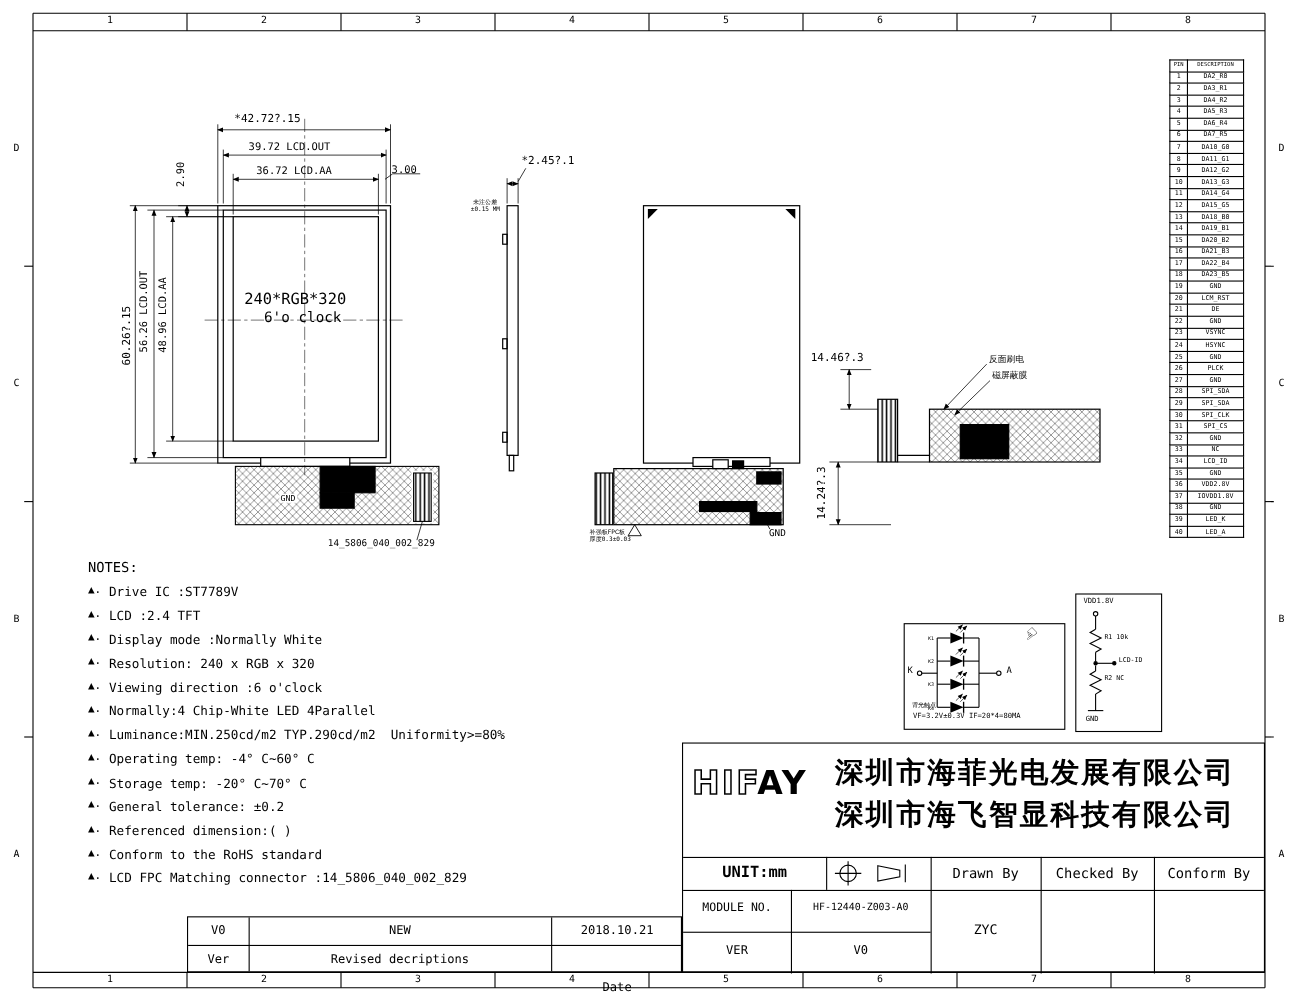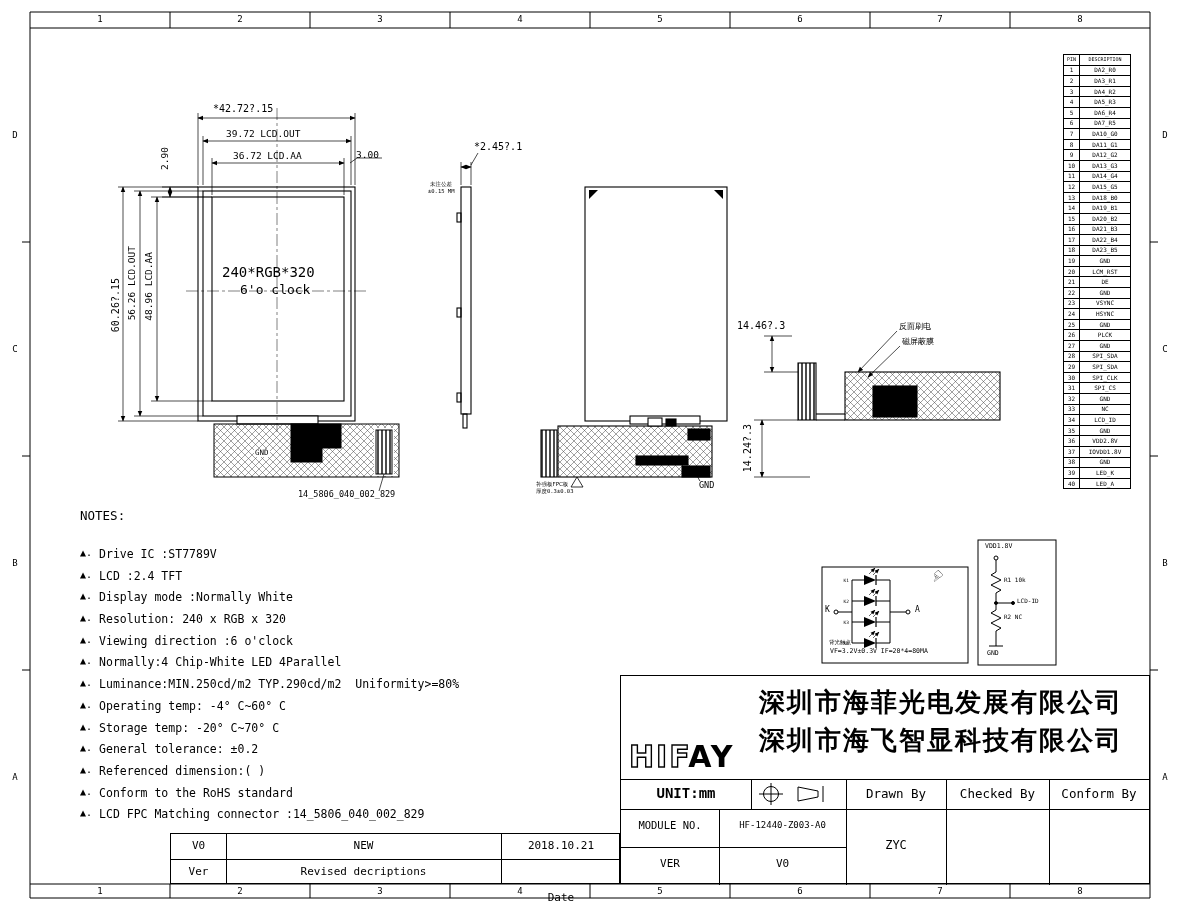--- a/index.html
+++ b/index.html
@@ -13,21 +13,21 @@
   .zone-row .zc{flex:1;text-align:center;line-height:14px;}
   .zone-col{position:absolute;display:flex;flex-direction:column;font-size:9px;}
   .zone-col .zc{flex:1;display:flex;align-items:center;justify-content:center;}
   table.pin-table{position:absolute;left:1063px;top:54px;width:68px;border-collapse:collapse;
       font-size:6px;font-family:"DejaVu Sans Mono",monospace;}
   table.pin-table th,table.pin-table td{border:0.6px solid #000;padding:0 1px;height:10.6px;
       text-align:center;line-height:1;font-weight:normal;box-sizing:border-box;}
   table.pin-table th{font-size:5px;}
   table.pin-table td.pn{width:16px;}
   .notes{position:absolute;left:80px;top:508px;width:470px;}
-  .notes-title{font-size:12.5px;margin-bottom:24px;}
+  .notes-title{font-size:12.5px;margin-bottom:8px;}
   .note-item{height:21.7px;font-size:11.5px;white-space:pre;display:flex;align-items:flex-start;}
   .note-bullet{margin-right:7px;font-size:10px;}
   .note-text{white-space:pre;}
   .hl,.vl{position:absolute;background:#000;}
   .hl{height:1.2px;}
   .vl{width:1.2px;}
   .tb-cell{position:absolute;text-align:center;}
   .logo-o{color:#fff;-webkit-text-stroke:1.4px #000;}
   .logo-s{color:#000;}
   .logo{position:absolute;font-family:"DejaVu Sans",sans-serif;font-weight:900;font-size:30px;letter-spacing:2px;}
@@ -494,21 +494,21 @@
 <div style="position:absolute;left:620px;top:675px;width:530px;height:209px;border:1.5px solid #000;box-sizing:border-box;">
   <div class="hl" style="left:0;top:103px;width:100%;"></div>
   <div class="hl" style="left:0;top:133px;width:100%;"></div>
   <div class="hl" style="left:0;top:171px;width:225px;"></div>
   <div class="vl" style="left:130px;top:103px;height:30px;"></div>
   <div class="vl" style="left:98px;top:133px;height:76px;"></div>
   <div class="vl" style="left:225px;top:103px;height:106px;"></div>
   <div class="vl" style="left:325px;top:103px;height:106px;"></div>
   <div class="vl" style="left:428px;top:103px;height:106px;"></div>
 
-  <div class="logo" style="left:8px;top:19px;margin-top:44px;"><span class="logo-o">HIF</span><span class="logo-s">AY</span></div>
+  <div class="logo" style="left:8px;top:19px;"><span class="logo-o">HIF</span><span class="logo-s">AY</span></div>
   <div class="company" style="left:138px;top:9px;">深圳市海菲光电发展有限公司</div>
   <div class="company" style="left:138px;top:47px;">深圳市海飞智显科技有限公司</div>
 
   <div class="tb-cell" style="left:0;top:109px;width:130px;font-size:14px;font-weight:bold;">UNIT:mm</div>
   <svg style="left:135px;top:106px;position:absolute;" width="84" height="24" viewBox="0 0 84 24">
     <g stroke="#000" stroke-width="1" fill="none">
       <circle cx="15" cy="12" r="7.5"></circle>
       <line x1="3" y1="12" x2="27" y2="12"></line>
           <line x1="15" y1="1" x2="15" y2="23"></line>
       <path d="M42,5 L62,9 L62,15 L42,19 Z"></path>

